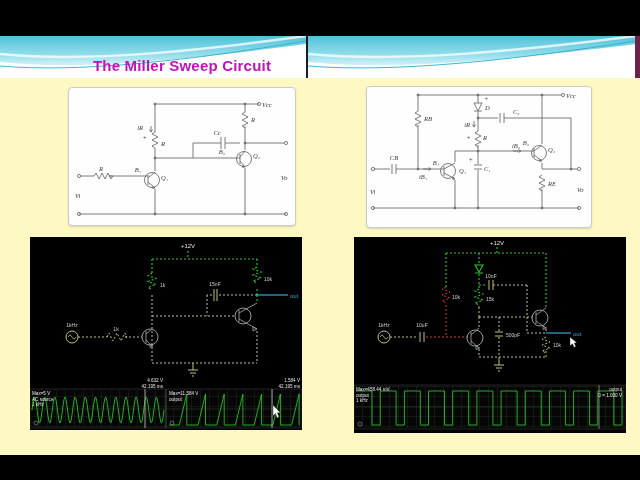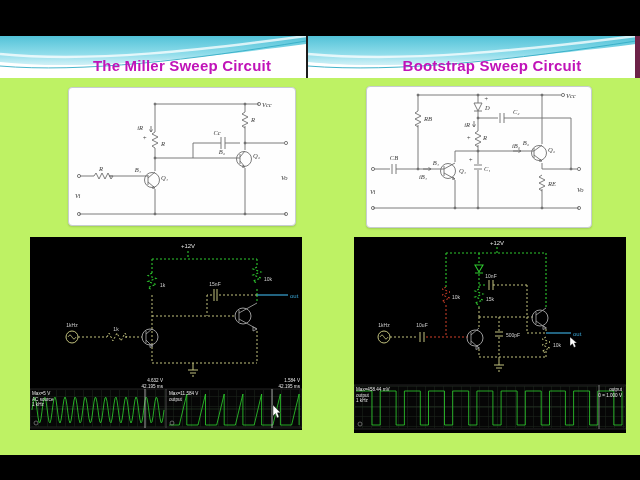--- a/index.html
+++ b/index.html
@@ -1,16 +1,16 @@
 <!DOCTYPE html>
 <html><head>
 <meta charset="utf-8">
 <style>
   html,body{margin:0;padding:0;background:#000;}
-  #stage{position:relative;width:640px;height:480px;background:#bef264;overflow:hidden;
+  #stage{position:relative;width:640px;height:480px;background:#fef9c3;overflow:hidden;
          font-family:"Liberation Sans",sans-serif;}
   .letterbox{position:absolute;left:0;width:640px;background:#000;}
   #bar-top{top:0;height:36px;}
   #bar-bottom{top:455px;height:25px;}
   .wave-banner{position:absolute;top:36px;height:42px;
       background:linear-gradient(180deg,#52c2d8 0%,#8edcea 42%,#d9f3f8 72%,#ffffff 100%);}
   #wave-left{left:0;width:306px;}
   #wave-right{left:308px;width:328px;}
   #banner-divider{position:absolute;left:306px;top:36px;width:2px;height:42px;background:#1c1c1c;}
   #edge-strip{position:absolute;left:635px;top:36px;width:5px;height:42px;background:#6d2248;}
@@ -49,21 +49,20 @@
     <svg width="328" height="42" viewBox="0 0 302 42" preserveAspectRatio="none">
       <path d="M0 18 C90 27 200 14 302 0" stroke="#ffffff" stroke-width="2.5" opacity=".75" fill="none"></path>
       <path d="M0 26 C70 34 170 26 302 8 L302 42 L0 42 Z" fill="#ffffff"></path>
       <path d="M0 30 C80 37 190 24 302 5" stroke="#35aec6" stroke-width=".9" fill="none"></path>
     </svg>
   </div>
   <div id="banner-divider"></div>
   <div id="edge-strip"></div>
 
   <div id="title-left" class="slide-title" style="color: rgb(192, 19, 184);">The Miller Sweep Circuit</div>
-  <div id="title-right" class="slide-title" style="color: rgb(192, 19, 184);">Bootstrap Sweep Circuit</div>
 
   <div id="miller-schematic-panel" class="schematic-panel">
     <svg width="226" height="137" viewBox="0 0 226 137">
       <g class="sch">
         <path d="M87 16 H190 M176 16 V24 M176 38 V55 M176 55 H215 M86 16 V44 M86 62 V70 M86 70 H171 M176 62 V55 M176 80 V126 M86 83 V70 M86 101 V126 M10 126 H217 M11 88 H25 M40 88 H79 M156 55 H171 M152 55 H124 M124 55 V70"></path>
 
         <path d="M176 24 l-3 2 6 3 -6 3 6 3 -6 3 3 2"></path>
 
         <path d="M86 44 l-3 2 6 3 -6 3 6 3 -6 3 3 2 V62"></path>
 

